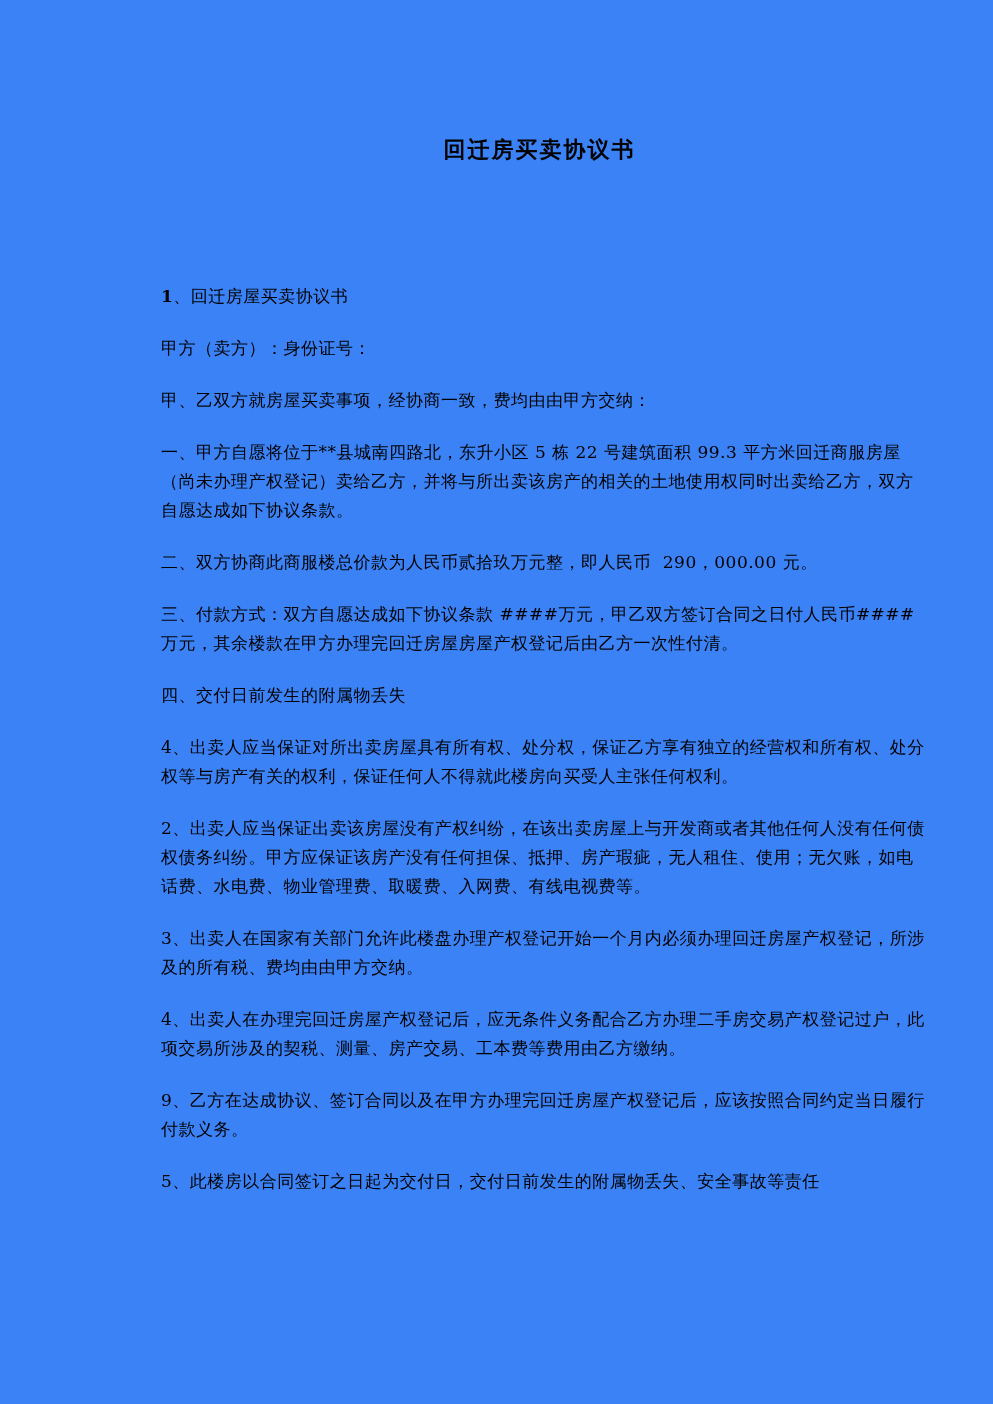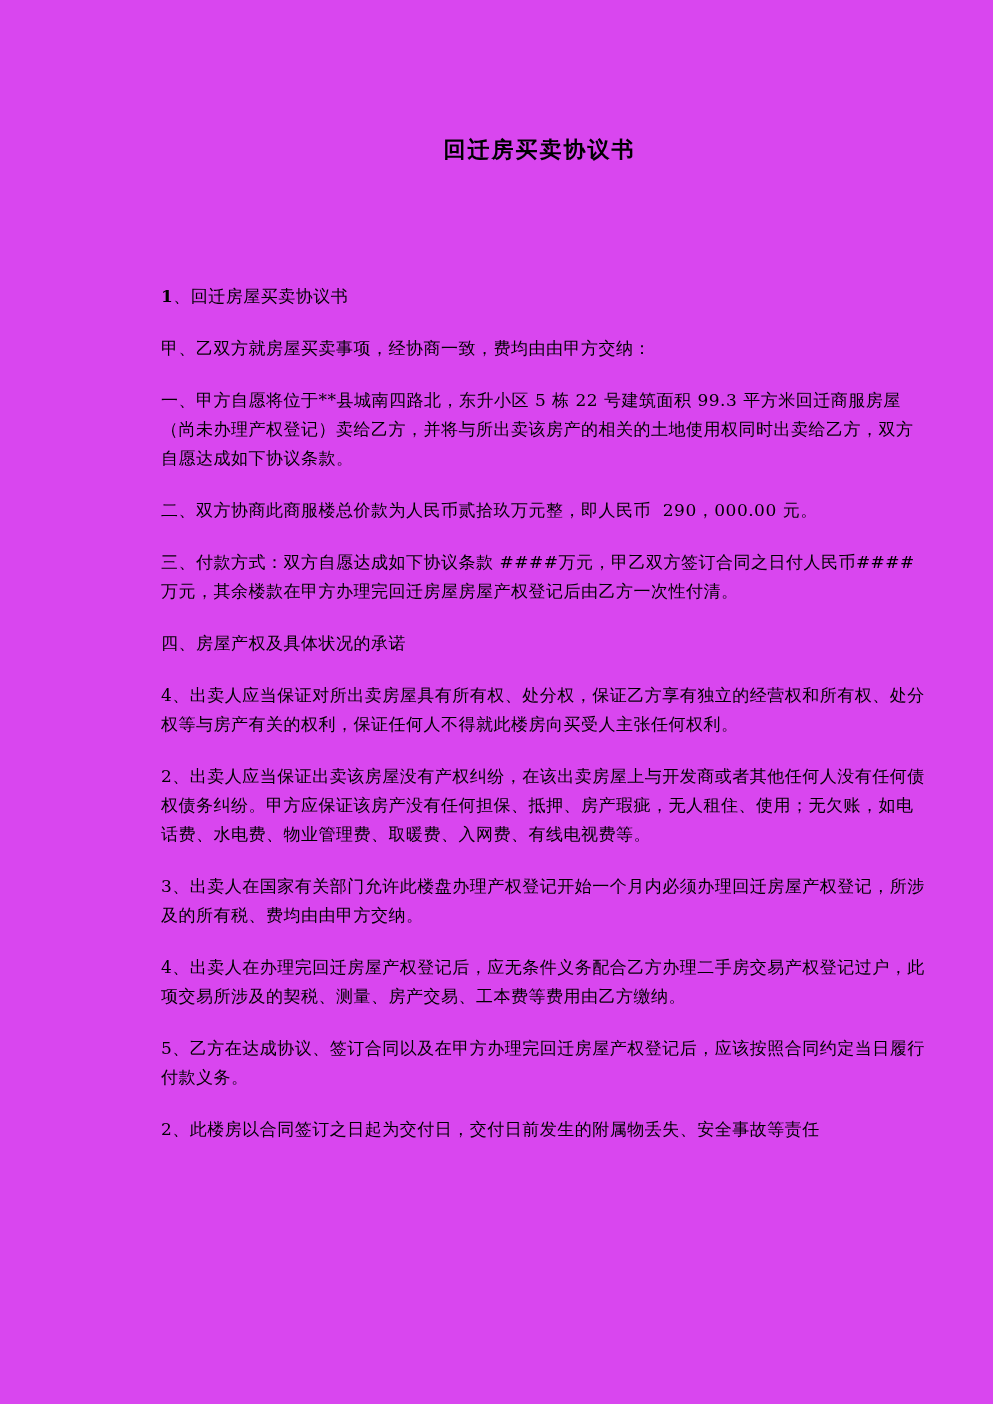--- a/index.html
+++ b/index.html
@@ -10,21 +10,21 @@
   body {
     width: 993px;
     height: 1404px;
     overflow: hidden;
   }
   .page {
     box-sizing: border-box;
     width: 993px;
     height: 1404px;
     padding: 136px 64px 0 150px;
-    background: #d946ef;
+    background: #3b82f6;
     color: #000000;
     font-family: "DejaVu Serif", "Liberation Serif", serif;
   }
   .doc-title {
     margin: 0;
     font-size: 22px;
     line-height: 26px;
     font-weight: 700;
     text-align: center;
     letter-spacing: 2px;
@@ -47,38 +47,39 @@
 <body>
 
 <div class="page">
 
   <h1 class="doc-title">回迁房买卖协议书</h1>
 
   <div class="doc-body">
 
     <p class="para"><span class="bold-num">1</span><span>、回迁房屋买卖协议书</span></p>
 
+    <p class="para">甲方（卖方）：身份证号：</p>
 
 
     <p class="para">甲、乙双方就房屋买卖事项，经协商一致，费均由由甲方交纳：</p>
 
     <p class="para">一、甲方自愿将位于**县城南四路北，东升小区 5 栋 22 号建筑面积 99.3 平方米回迁商服房屋（尚未办理产权登记）卖给乙方，并将与所出卖该房产的相关的土地使用权同时出卖给乙方，双方自愿达成如下协议条款。</p>
 
     <p class="para">二、双方协商此商服楼总价款为人民币贰拾玖万元整，即人民币  290，000.00 元。</p>
 
     <p class="para">三、付款方式：双方自愿达成如下协议条款 ####万元，甲乙双方签订合同之日付人民币####万元，其余楼款在甲方办理完回迁房屋房屋产权登记后由乙方一次性付清。</p>
 
-    <p class="para">四、房屋产权及具体状况的承诺</p>
+    <p class="para">四、交付日前发生的附属物丢失</p>
 
     <p class="para">4、出卖人应当保证对所出卖房屋具有所有权、处分权，保证乙方享有独立的经营权和所有权、处分权等与房产有关的权利，保证任何人不得就此楼房向买受人主张任何权利。</p>
 
     <p class="para">2、出卖人应当保证出卖该房屋没有产权纠纷，在该出卖房屋上与开发商或者其他任何人没有任何债权债务纠纷。甲方应保证该房产没有任何担保、抵押、房产瑕疵，无人租住、使用；无欠账，如电话费、水电费、物业管理费、取暖费、入网费、有线电视费等。</p>
 
     <p class="para">3、出卖人在国家有关部门允许此楼盘办理产权登记开始一个月内必须办理回迁房屋产权登记，所涉及的所有税、费均由由甲方交纳。</p>
 
     <p class="para">4、出卖人在办理完回迁房屋产权登记后，应无条件义务配合乙方办理二手房交易产权登记过户，此项交易所涉及的契税、测量、房产交易、工本费等费用由乙方缴纳。</p>
 
-    <p class="para">5、乙方在达成协议、签订合同以及在甲方办理完回迁房屋产权登记后，应该按照合同约定当日履行付款义务。</p>
+    <p class="para">9、乙方在达成协议、签订合同以及在甲方办理完回迁房屋产权登记后，应该按照合同约定当日履行付款义务。</p>
 
-    <p class="para">2、此楼房以合同签订之日起为交付日，交付日前发生的附属物丢失、安全事故等责任</p>
+    <p class="para">5、此楼房以合同签订之日起为交付日，交付日前发生的附属物丢失、安全事故等责任</p>
 
   </div>
 </div>
 
 </body></html>

